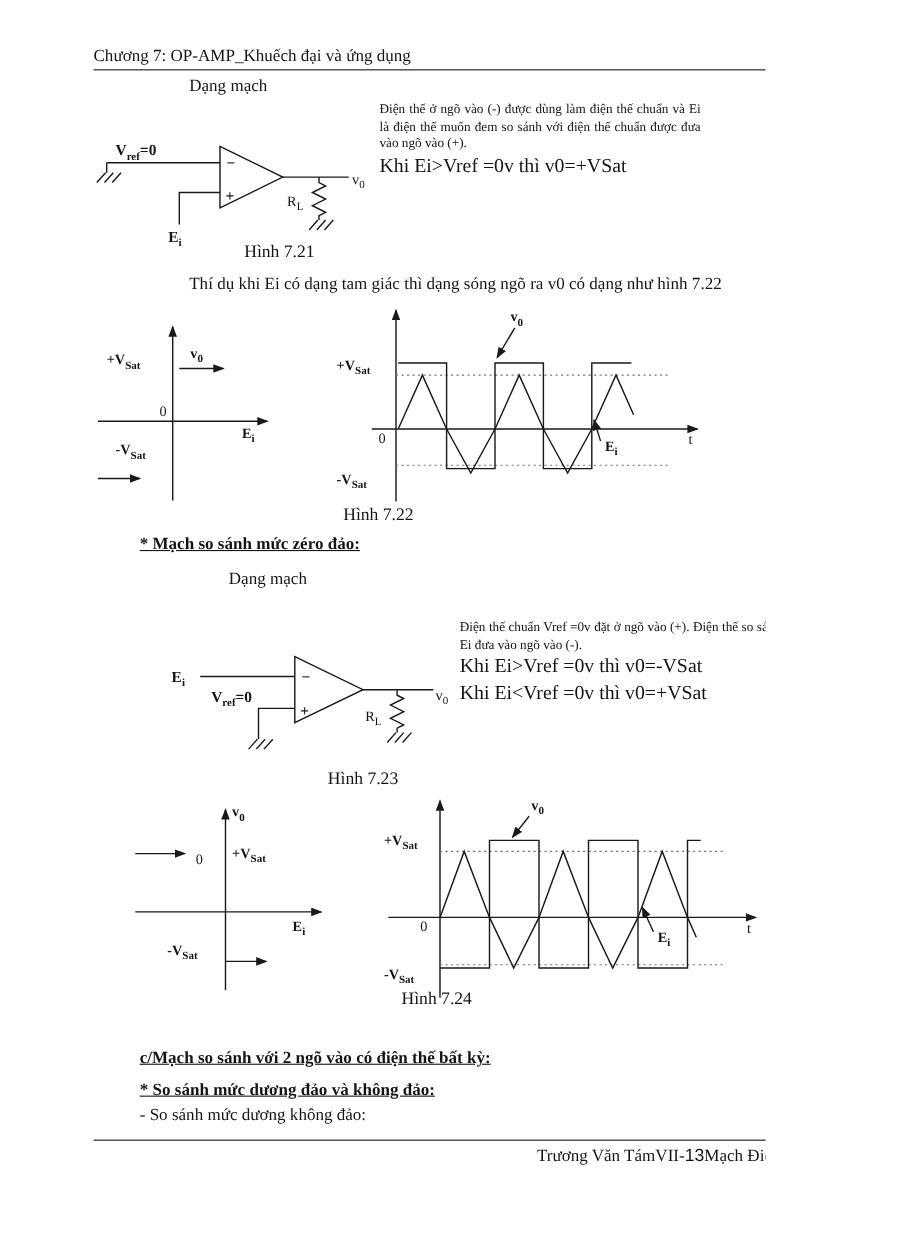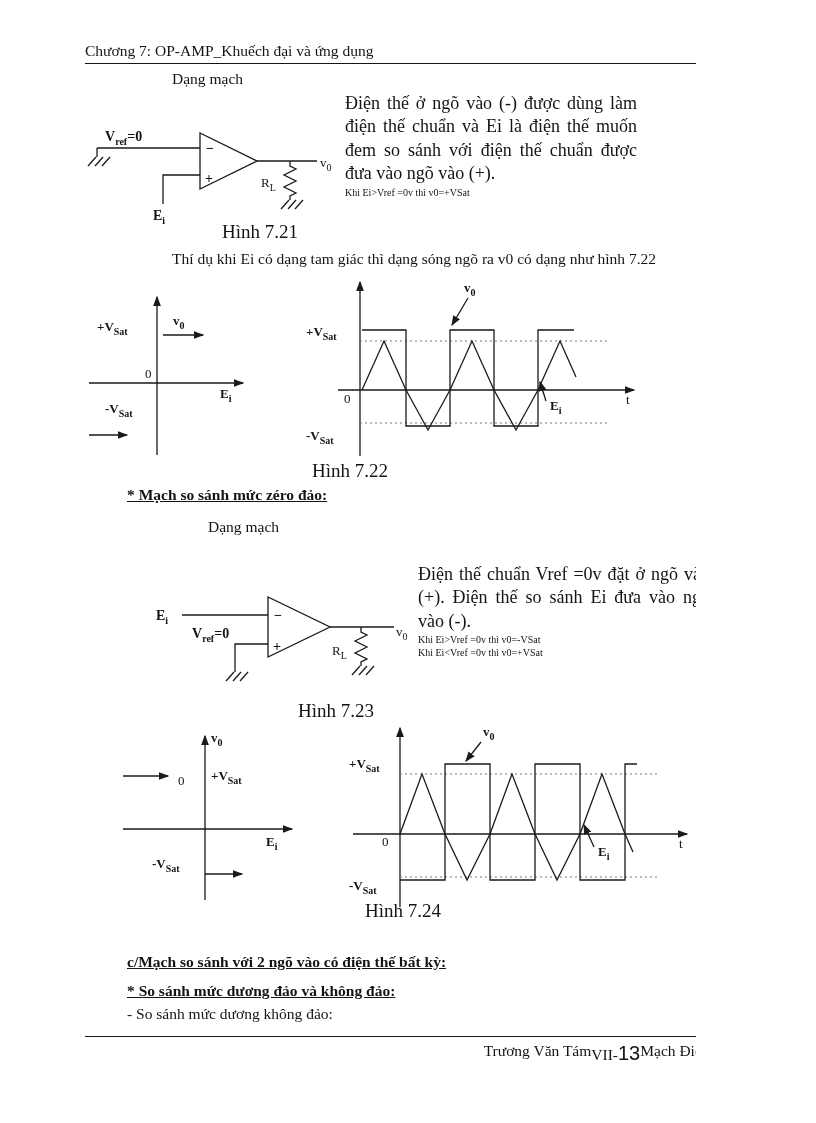--- a/index.html
+++ b/index.html
@@ -1,35 +1,35 @@
 <!DOCTYPE html>
 <html><head>
 <meta charset="utf-8">
 <style>
   html,body{margin:0;padding:0;background:#fff;}
   .page{position:relative;width:696px;height:1123px;background:#fff;overflow:hidden;
         font-family:"Liberation Serif","DejaVu Serif",serif;color:#141414;}
   .abs{position:absolute;}
   .t{font-size:15.5px;}
   .bold{font-weight:bold;text-decoration:underline;}
-  .caption{font-size:19px;font-family:Liberation Serif, serif;}
-  .para{font-size:18px;line-height:1.3;text-align:justify;}
-  .cond{font-size:10px;line-height:1.3;white-space:nowrap;}
+  .caption{font-size:16px;font-family:Liberation Serif, serif;}
+  .para{font-size:12px;line-height:1.3;text-align:justify;}
+  .cond{font-size:18px;line-height:1.3;white-space:nowrap;}
   .rule{border-top:1.5px solid #141414;height:0;}
   
   .fig line,.fig polyline,.fig polygon,.fig path{stroke:#1a1a1a;stroke-width:1.3;fill:none;}
   .fig .dash{stroke:#777;stroke-width:1;stroke-dasharray:2 3;}
   .fig text{fill:#141414;stroke:none;font-family:"Liberation Serif","DejaVu Serif",serif;}
   .fig .lbl{font-size:14px;font-weight:bold;}
   .fig .lbl2{font-size:13px;font-weight:bold;}
   .fig .sm{font-size:13px;}
   .fig .sub{font-size:10px;}
   #ah path{fill:#1a1a1a;stroke:none;}
   .footer-row{display:flex;justify-content:flex-end;font-size:15.5px;}
-  .pagenum{font-family:"Liberation Sans","DejaVu Sans",sans-serif;font-size:20px;}
+  .pagenum{font-family:"Liberation Sans","DejaVu Sans",sans-serif;font-size:16px;}
 </style>
 </head>
 <body>
 
 <svg width="0" height="0" style="position:absolute">
   <defs>
     <marker id="ah" markerWidth="9" markerHeight="8" refX="7" refY="3" orient="auto">
       <path d="M0,0 L8,3 L0,6 Z"></path>
     </marker>
   </defs>

